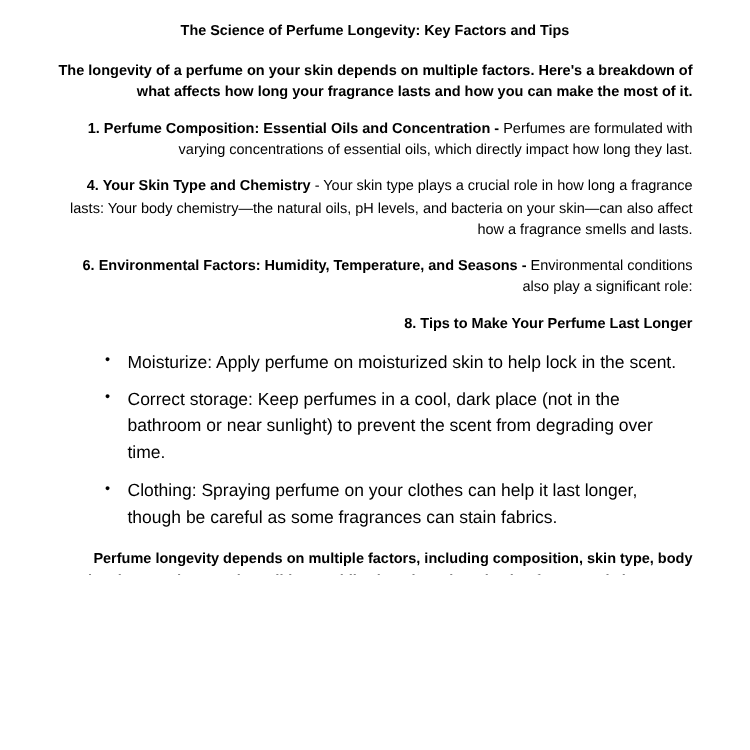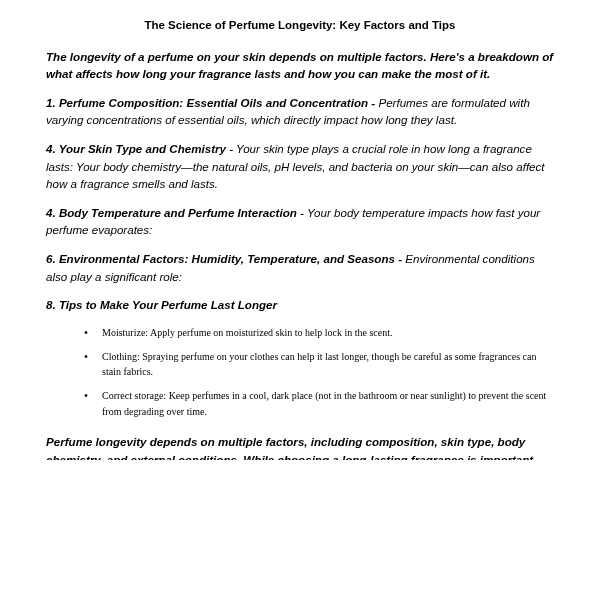--- a/index.html
+++ b/index.html
@@ -25,22 +25,21 @@
     font-size: 11.5px;
     font-weight: bold;
     text-align: center;
     margin: 2px 0 14px 0;
     line-height: 1.35;
   }
   .para {
     font-size: 11.6px;
     line-height: 1.52;
     margin: 0 0 11px 0;
-    text-align: left;
-    font-style: italic;
+    text-align: right;
   }
   .para.lead {
     font-weight: bold;
   }
   .para .lead-in {
     font-weight: bold;
   }
   .para.heading-only {
     font-weight: bold;
   }
@@ -48,26 +47,25 @@
     font-weight: bold;
     margin-top: 14px;
     line-height: 1.55;
   }
   ul.bullets {
     margin: 0 0 10px 0;
     padding-left: 38px;
     list-style: none;
   }
   ul.bullets li {
-    font-size: 10px;
+    font-size: 14px;
     line-height: 1.52;
     margin-bottom: 9px;
     position: relative;
     padding-left: 18px;
-    font-family: Liberation Serif, serif;
   }
   ul.bullets li::before {
     content: "\2022";
     position: absolute;
     left: 0;
     top: 0;
     font-size: 11.6px;
   }
 </style>
 </head>
@@ -81,32 +79,29 @@
 
   <p class="para">
     <span class="lead-in">1. Perfume Composition: Essential Oils and Concentration -</span><span> Perfumes are formulated with varying concentrations of essential oils, which directly impact how long they last.</span>
   </p>
 
 
   <p class="para">
     <span class="lead-in">4. Your Skin Type and Chemistry</span><span> - Your skin type plays a crucial role in how long a fragrance lasts: Your body chemistry—the natural oils, pH levels, and bacteria on your skin—can also affect how a fragrance smells and lasts.</span>
   </p>
 
-  <p class="para">
-    <span class="lead-in">4. Body Temperature and Perfume Interaction</span><span> - Your body temperature impacts how fast your perfume evaporates:</span>
-  </p>
 
 
   <p class="para">
     <span class="lead-in">6. Environmental Factors: Humidity, Temperature, and Seasons -</span><span> Environmental conditions also play a significant role:</span>
   </p>
 
   <p class="para heading-only">8. Tips to Make Your Perfume Last Longer</p>
 
   <ul class="bullets">
     <li>Moisturize: Apply perfume on moisturized skin to help lock in the scent.</li>
+    <li>Correct storage: Keep perfumes in a cool, dark place (not in the bathroom or near sunlight) to prevent the scent from degrading over time.</li>
     <li>Clothing: Spraying perfume on your clothes can help it last longer, though be careful as some fragrances can stain fabrics.</li>
-    <li>Correct storage: Keep perfumes in a cool, dark place (not in the bathroom or near sunlight) to prevent the scent from degrading over time.</li>
   </ul>
 
   <p class="para closing">Perfume longevity depends on multiple factors, including composition, skin type, body chemistry, and external conditions. While choosing a long-lasting fragrance is important, application techniques and proper skin care can also help ensure your favourite scent stays with you all day. Understanding these variables will allow you to enjoy your perfumes to the fullest, whether you prefer a fleeting floral or a lingering woody scent.</p>
 
 </div>
 
 </body></html>

